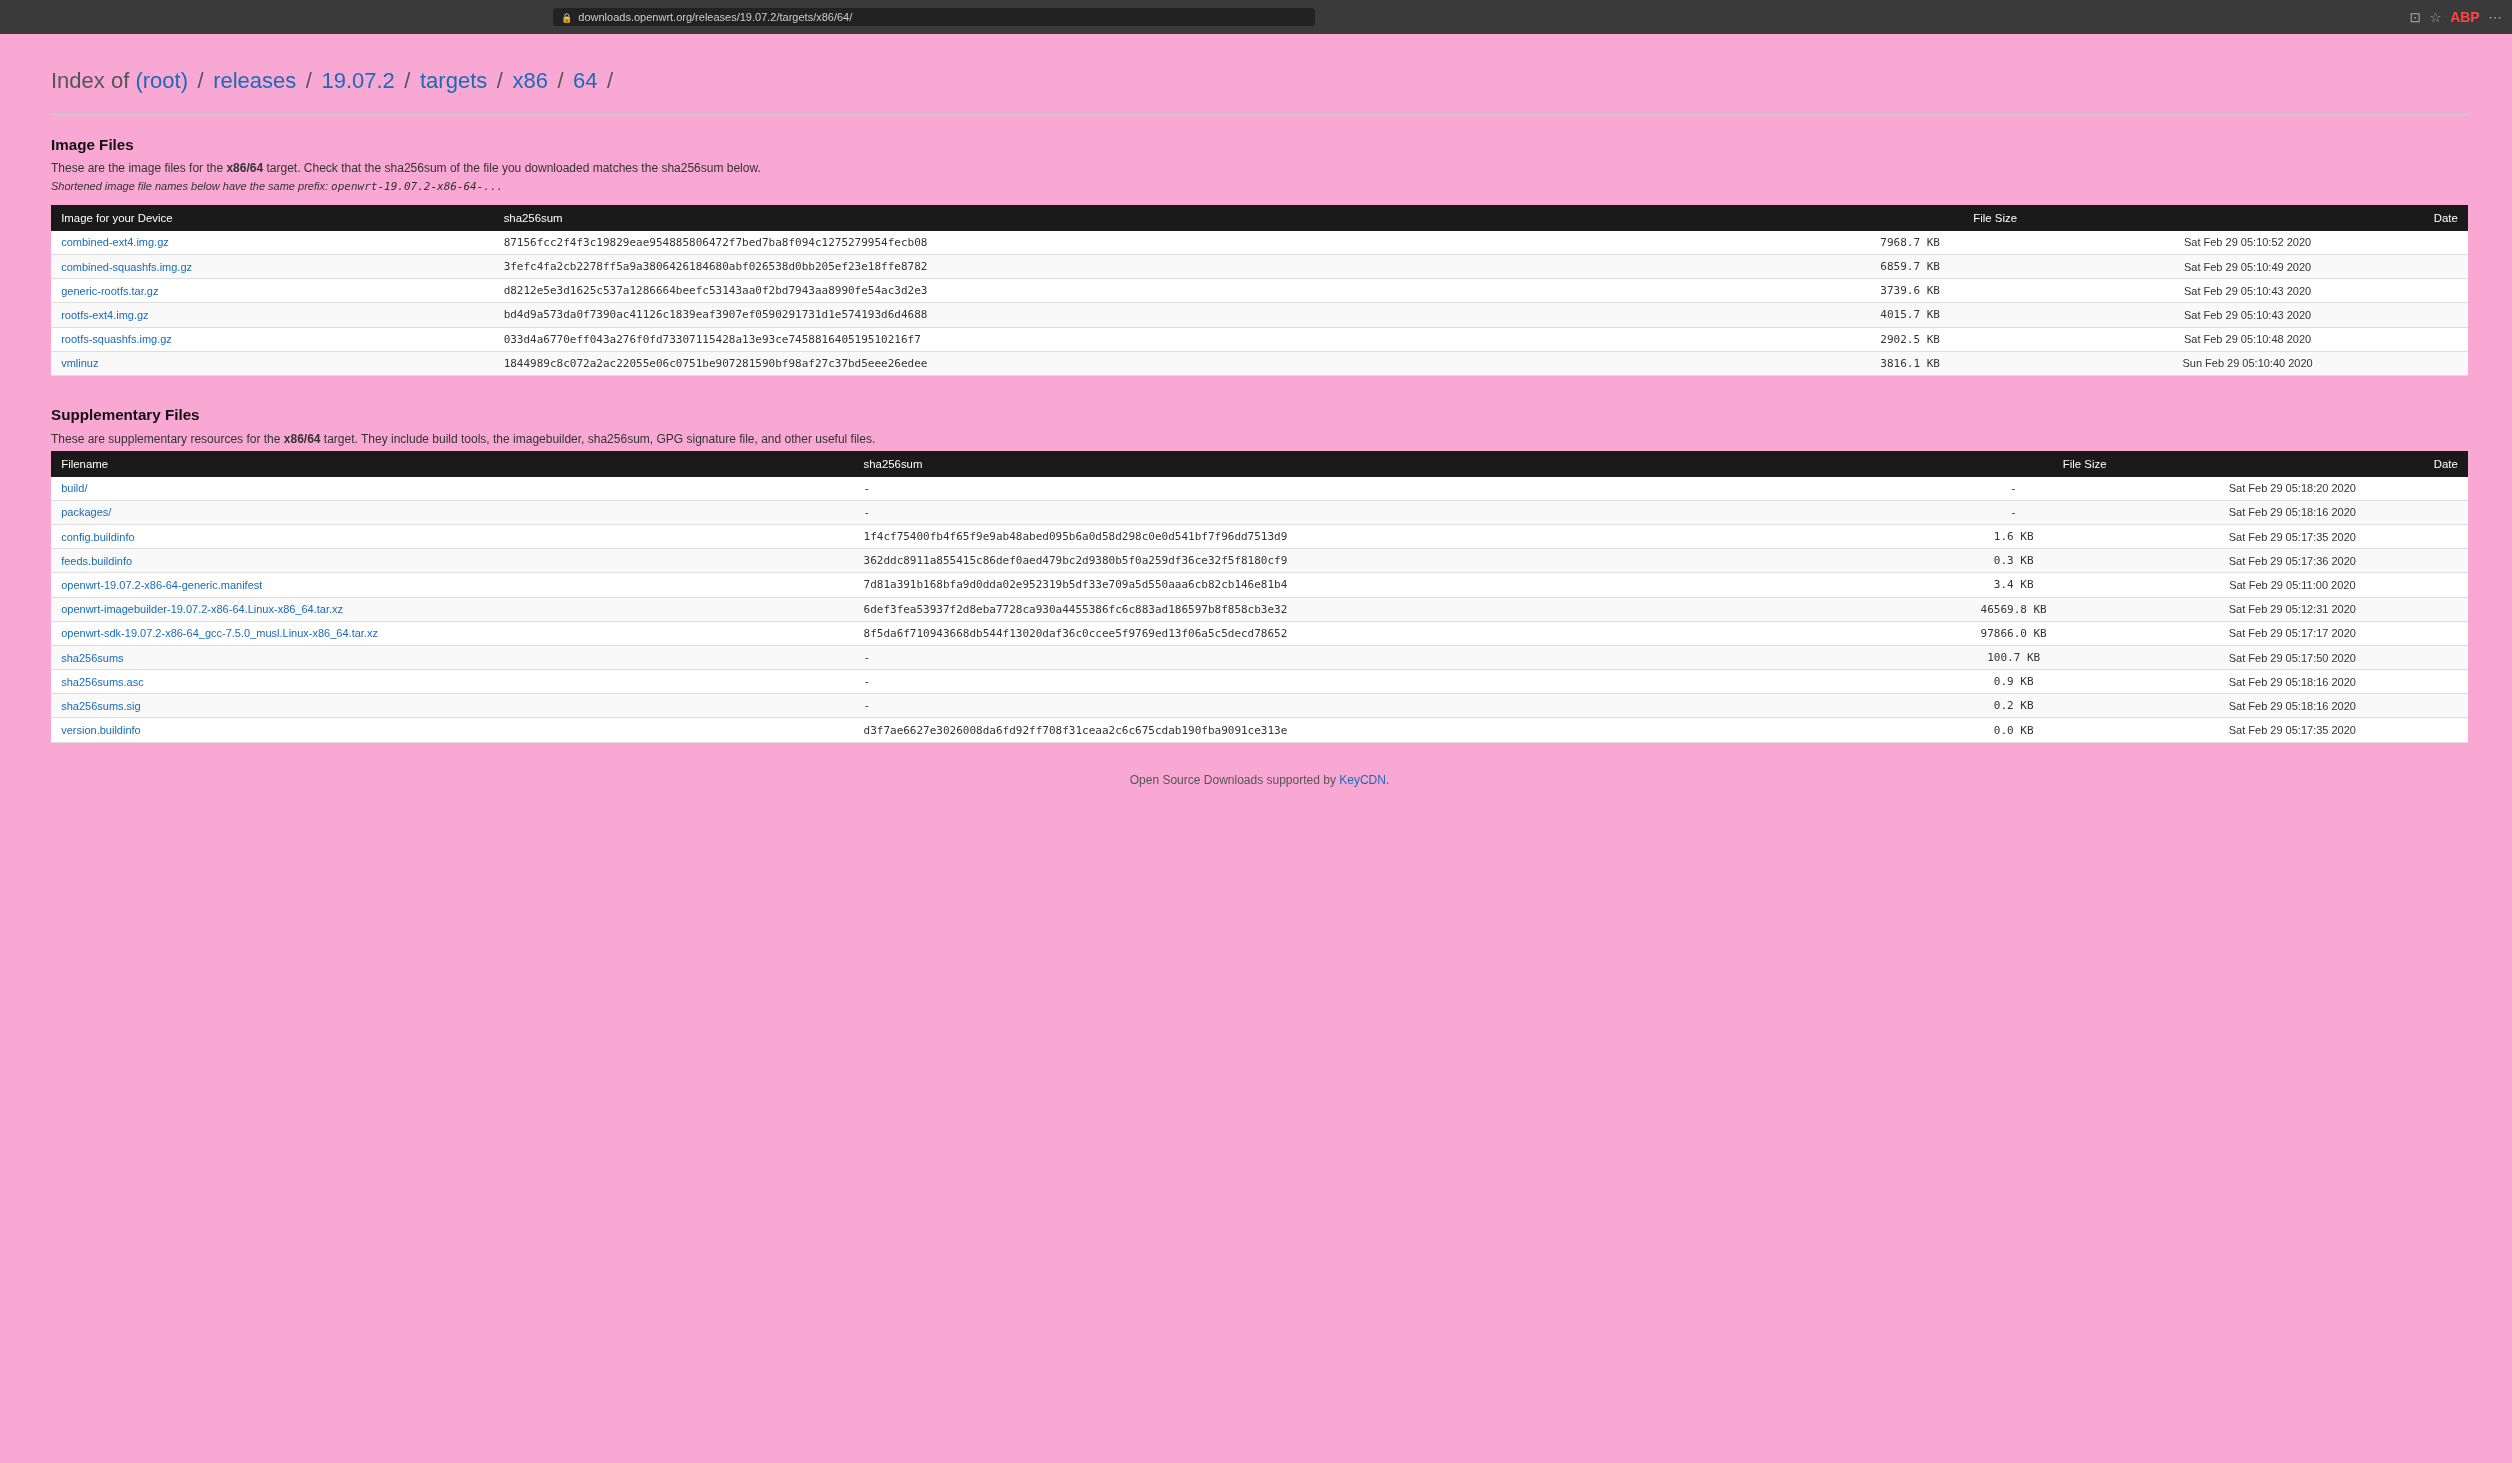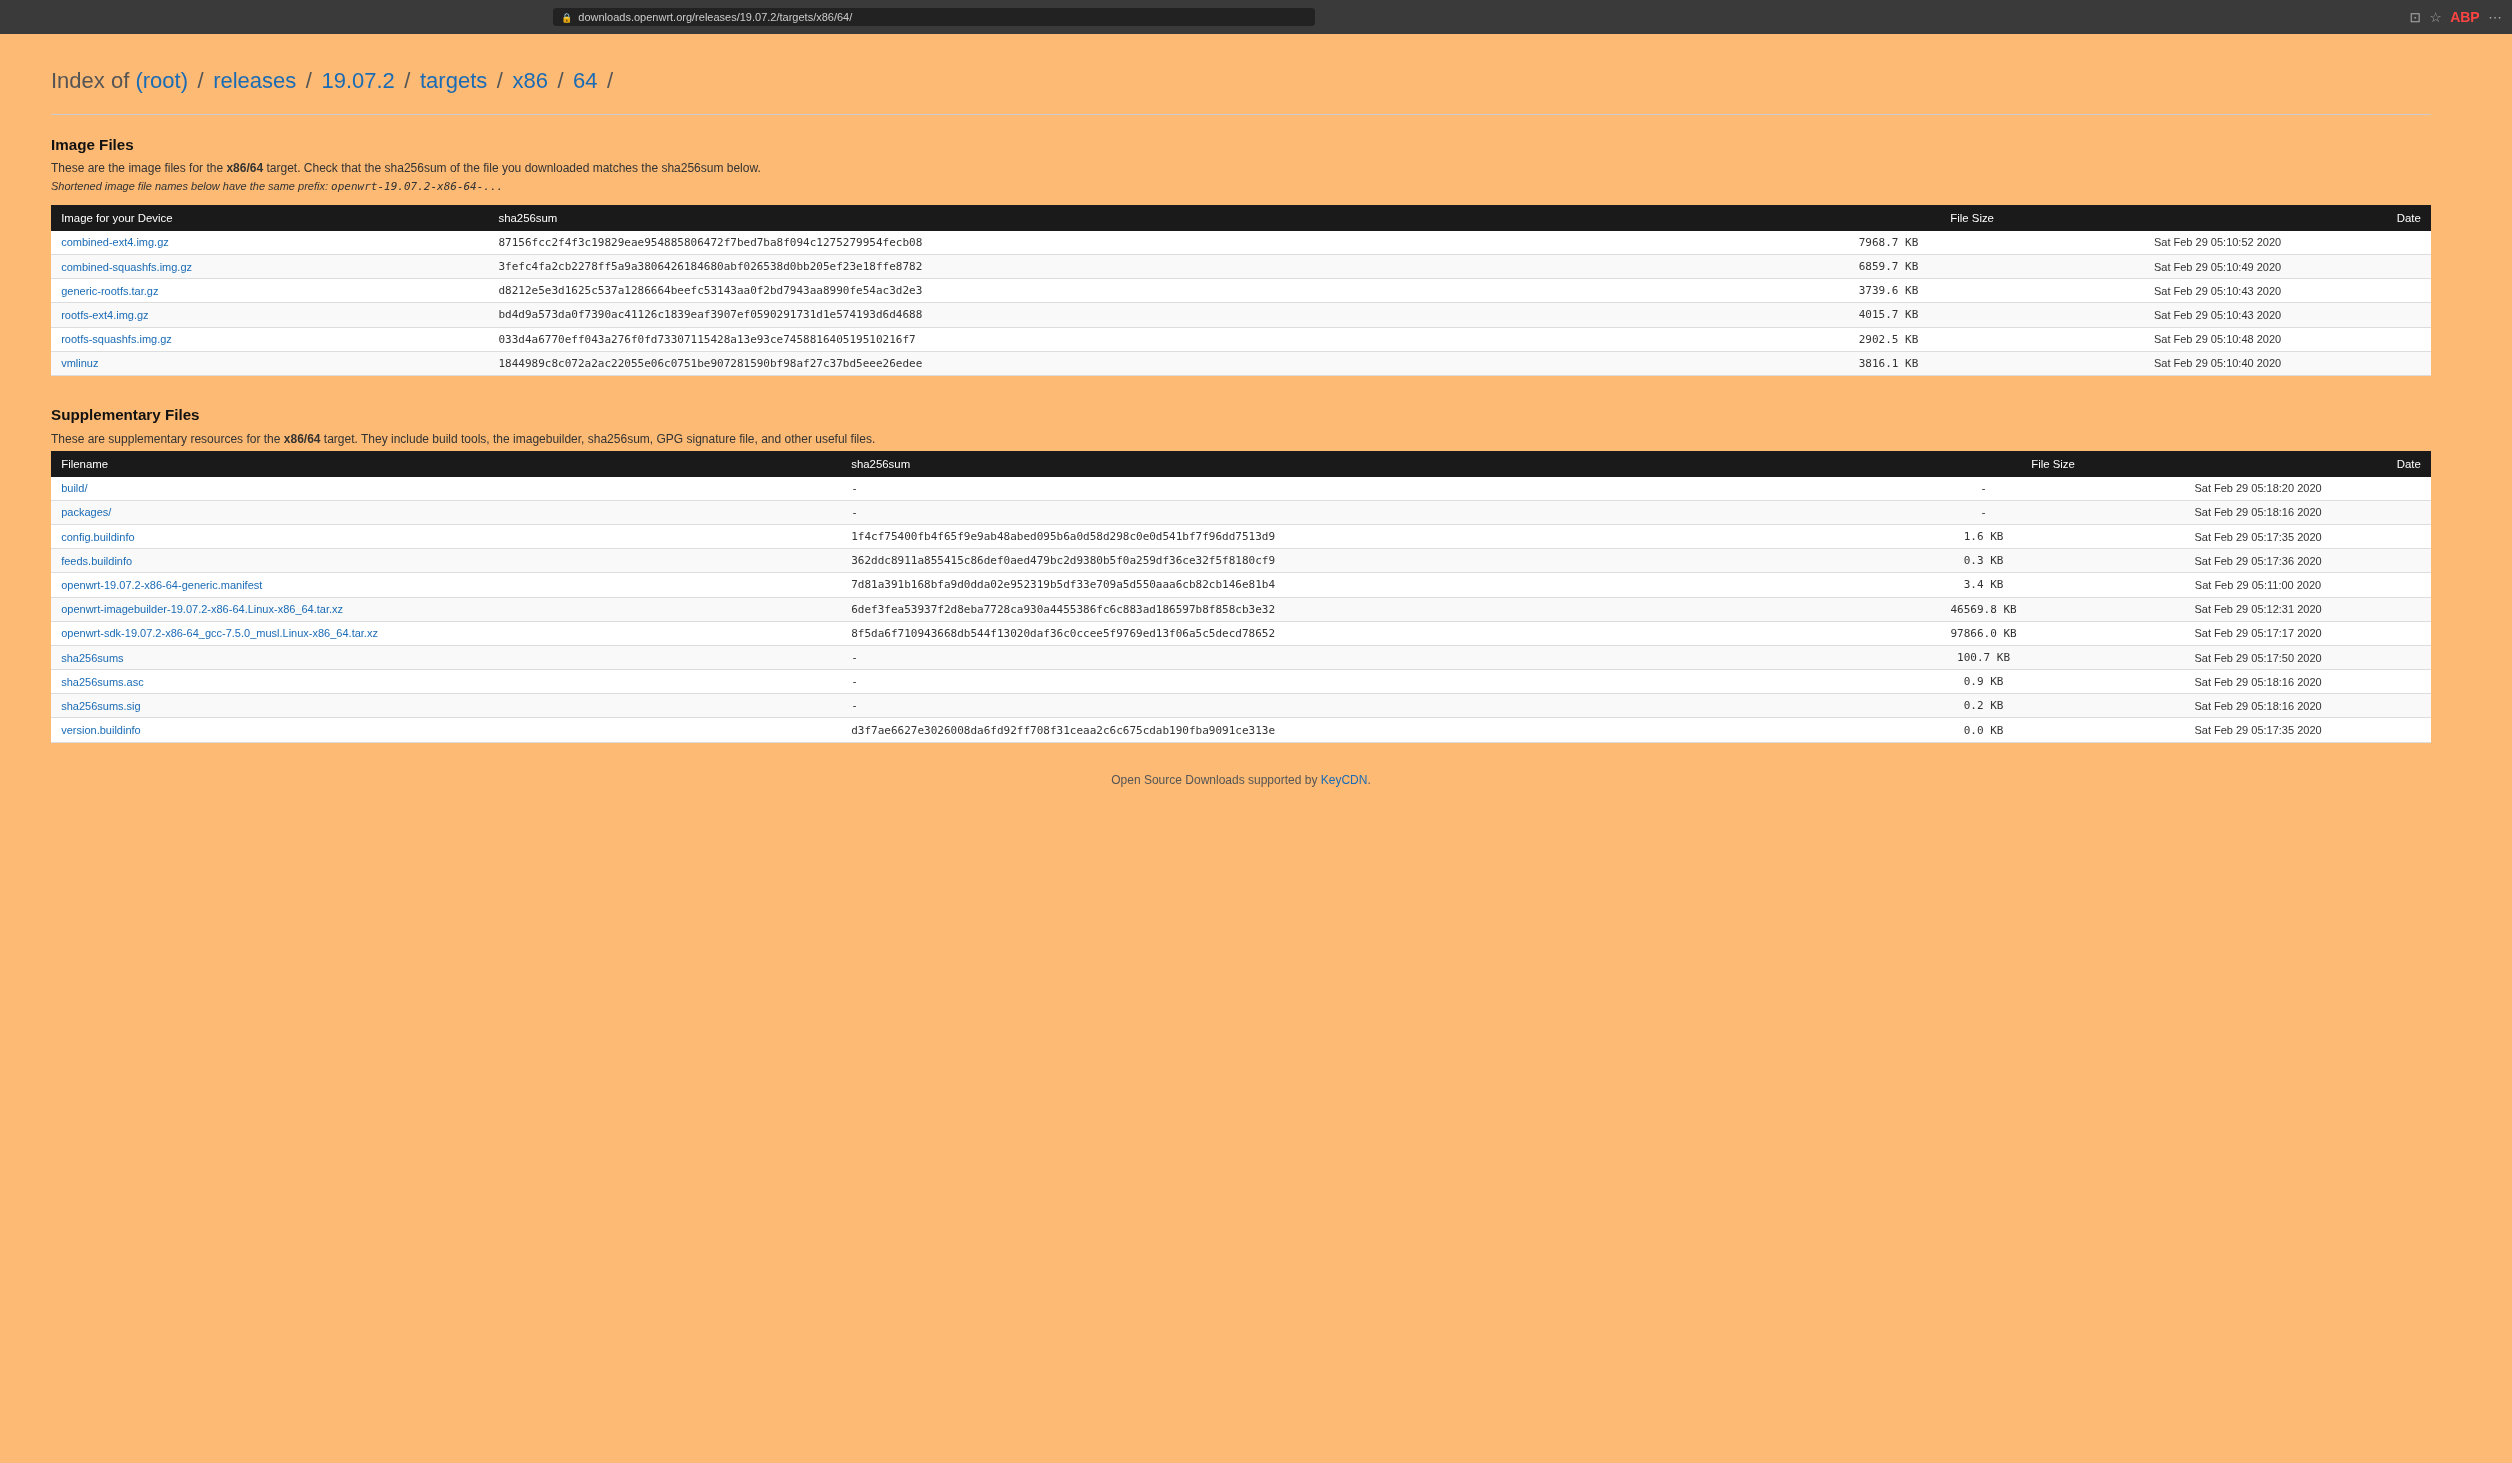--- a/index.html
+++ b/index.html
@@ -36,23 +36,23 @@
     .browser-icons {
       display: flex;
       gap: 8.5px;
       color: #aaa;
       font-size: 13.6px;
       margin-left: auto;
     }
 
     
     .page-content {
-      background: #fdba74;
+      background: #f9a8d4;
       min-height: calc(100vh - 34px);
-      padding: 34px 81px 51px 51px;
+      padding: 34px 44px 51px 51px;
     }
 
     .page-title {
       font-size: 22px;
       font-weight: normal;
       margin-bottom: 20.3px;
       color: #222;
     }
     .page-title .bracket { color: #555; }
     .page-title a, .page-title .link {
@@ -236,21 +236,21 @@
       <td>033d4a6770eff043a276f0fd73307115428a13e93ce745881640519510216f7</td>
       <td class="right">2902.5 KB</td>
       <td class="date right">Sat Feb 29 05:10:48 2020</td>
     </tr>
         <tr>
       <td class="filename">
         <a href="#">vmlinuz</a>
       </td>
       <td>1844989c8c072a2ac22055e06c0751be907281590bf98af27c37bd5eee26edee</td>
       <td class="right">3816.1 KB</td>
-      <td class="date right">Sat Feb 29 05:10:40 2020</td>
+      <td class="date right">Sun Feb 29 05:10:40 2020</td>
     </tr>
       </tbody>
   </table>
 
   <h2 class="section-title">Supplementary Files</h2>
   <p class="section-desc">
     <span>These are supplementary resources for the </span><strong class="bold">x86/64</strong><span> target. They include build tools, the imagebuilder, sha256sum, GPG signature file, and other useful files.</span>
   </p>
 
   <table>

